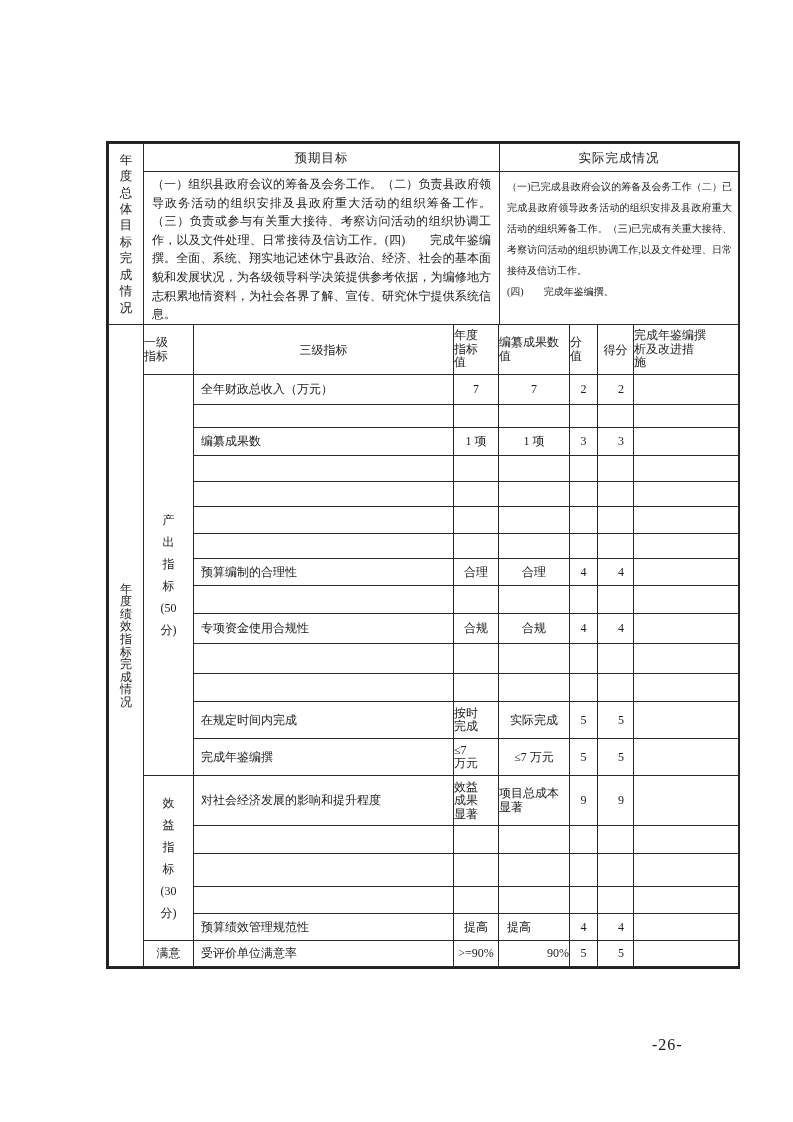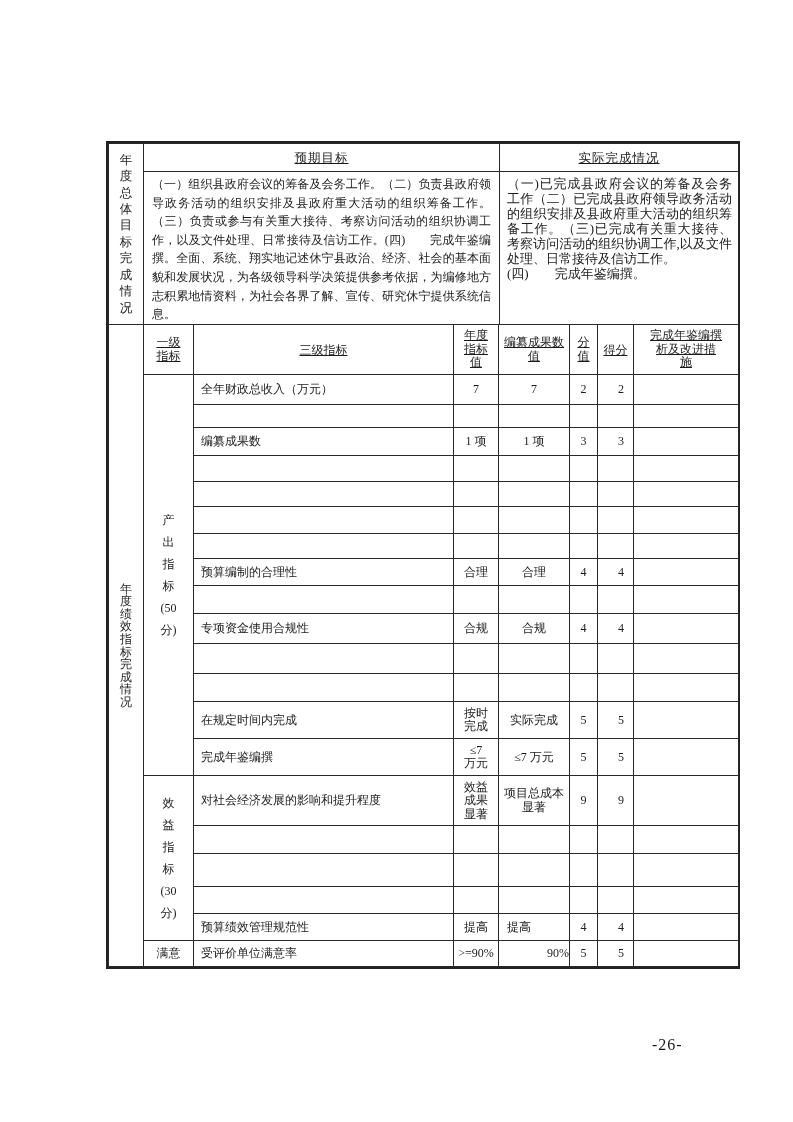--- a/index.html
+++ b/index.html
@@ -5,41 +5,41 @@
   html,body{margin:0;padding:0;background:#e9e9e9;}
   .page{
     position:relative;width:793px;height:1122px;background:#ffffff;
     font-family:"Liberation Serif","DejaVu Serif",serif;color:#1c1c1c;overflow:hidden;
   }
   .doc-table{position:absolute;left:106px;top:141px;width:630px;border:2px solid #222222;}
   table{border-collapse:collapse;table-layout:fixed;width:630px;margin:0;}
   td{border:1px solid #2a2a2a;padding:0;font-size:12px;vertical-align:middle;overflow:hidden;}
   .t2 tr.first td{border-top:none;}
   
-  .hcell{text-align:center;line-height:14px;font-size:12px;text-decoration:underline;}
+  .hcell{text-align:center;line-height:14px;font-size:12px;}
   .hcell .ln{display:block;}
   .topHead{font-size:12.5px;letter-spacing:1px;}
   
   .para{vertical-align:top;text-align:justify;word-break:break-all;margin-top:8px;}
   .para p{margin:0;}
   .expected{padding:3px 8px 0 8px;font-size:12px;line-height:18.6px;}
-  .actualp{padding:4px 6px 0 7px;font-size:13px;line-height:15px;}
+  .actualp{padding:4px 6px 0 7px;font-size:10px;line-height:21px;}
   
   .vcap{text-align:center;vertical-align:middle;}
   .vstack span{display:block;text-align:center;}
   .vs-outer span{font-size:12.5px;line-height:16.4px;}
   .vs-inner span{font-size:12px;line-height:12.6px;}
   .vs-group span{font-size:12px;line-height:22px;}
   
   td.l{text-align:left;padding-left:7px;}
   td.c{text-align:center;}
   td.sc{text-align:right;padding-right:9px;}
   td.al{text-align:left;padding-left:8px;}
   td.ar{text-align:right;}
-  .lines .ln{display:block;line-height:13.5px;text-align:center;}
+  .lines .ln{display:block;line-height:13.5px;text-align:left;}
   .pageno{
     position:absolute;left:652px;top:1036px;font-size:16px;letter-spacing:1px;
     font-family:"Liberation Serif","DejaVu Serif",serif;color:#1a1a1a;
   }
 </style>
 </head>
 <body>
 
 <div class="page">
   <div class="doc-table">

